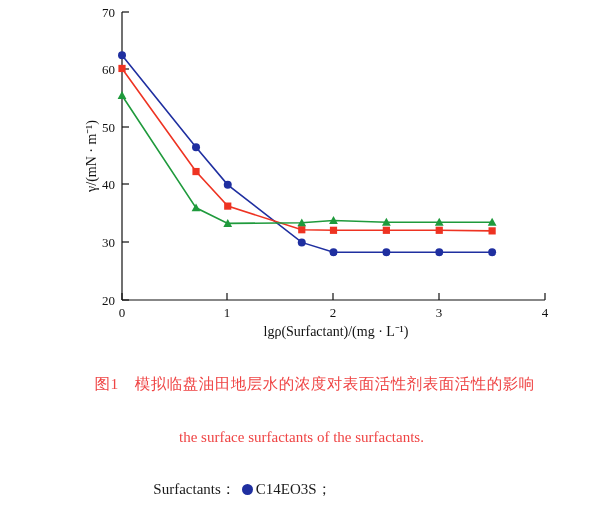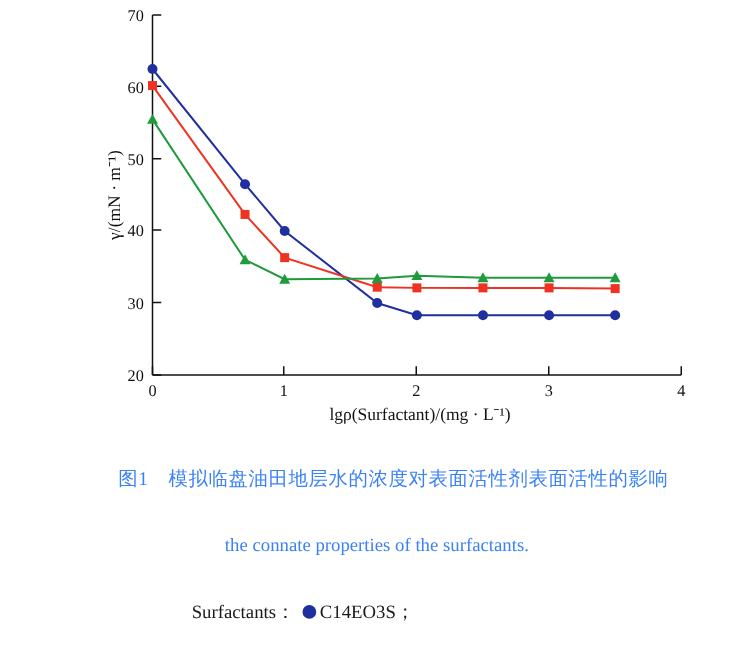--- a/index.html
+++ b/index.html
@@ -35,21 +35,21 @@
   .caption-block {
     position: absolute;
     left: 0;
     top: 348px;
     width: 603px;
     text-align: center;
   }
   .cap-line {
     font-family: "Liberation Serif", serif;
     font-size: 15.5px;
-    color: #3b82f6;
+    color: #ef4444;
     line-height: 1.55;
     margin: 0 0 6px 0;
     white-space: pre;
   }
   .cap-cn {
     font-size: 15.5px;
     letter-spacing: 0.5px;
   }
   .cap-en {
     font-size: 15px;
@@ -181,21 +181,21 @@
             <polygon points="492.13,217.84 487.73,225.76 496.52,225.76" fill="#1f9a3c"></polygon>
           </g>
         </g>
     </svg>
   </div>
 
   <div class="caption-block">
     <div class="cap-line cap-cn">
       <span>图1</span><span> </span><span>模拟临盘油田地层水的浓度对表面活性剂表面活性的影响</span>
     </div>
-    <div class="cap-line cap-en">the connate properties of the surfactants.</div>
+    <div class="cap-line cap-en">the surface surfactants of the surfactants.</div>
 
   </div>
 
   <div class="legend-row">
     <span class="legend-label">Surfactants：</span>
 
     <span class="legend-item">
       <span class="swatch sw-circle" style="background:#1f2fa0;"></span>
       <span class="legend-text">C14EO3S；</span>
     </span>

